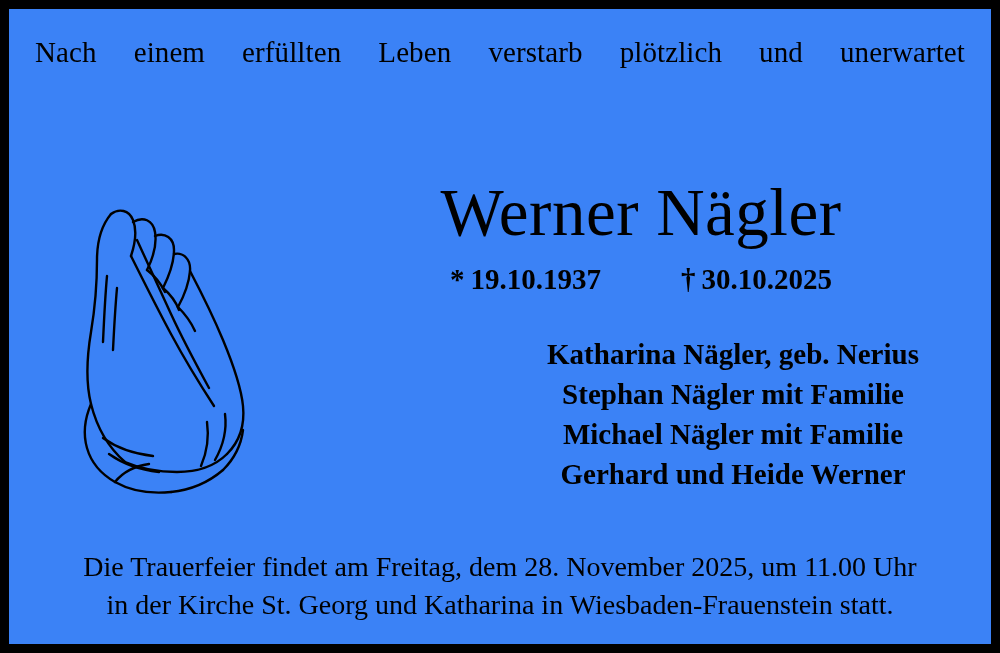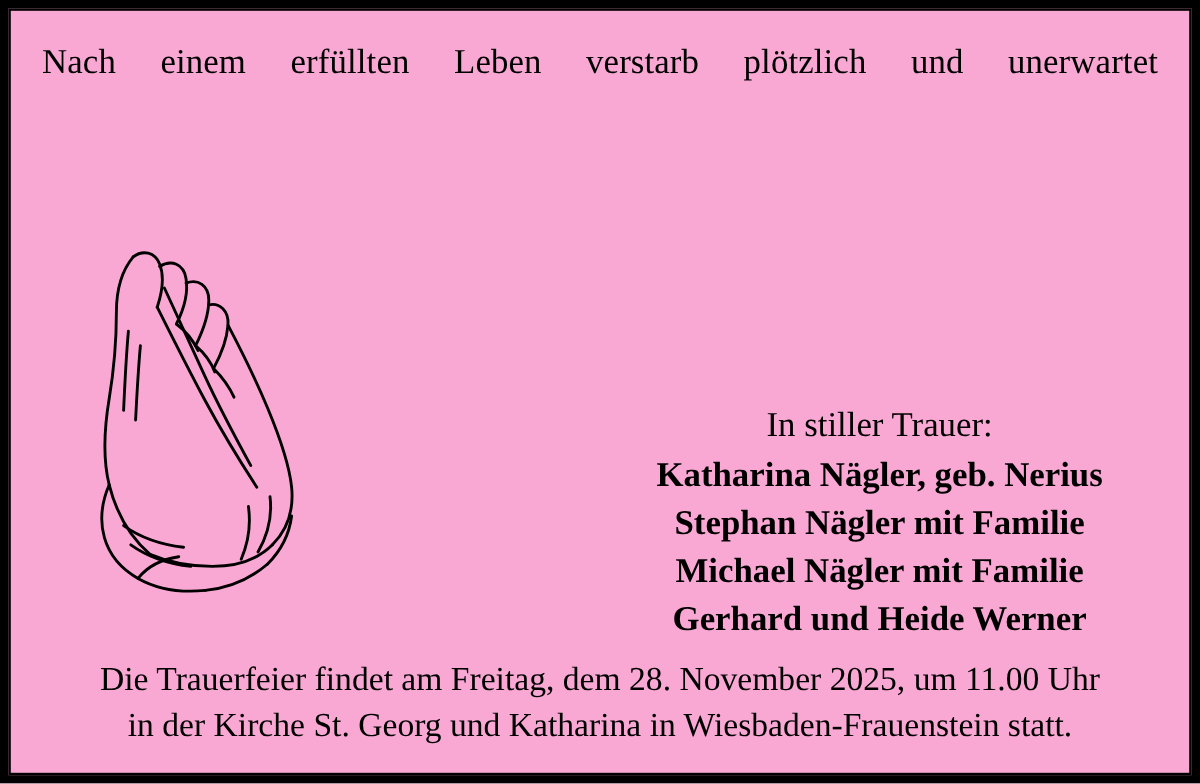--- a/index.html
+++ b/index.html
@@ -12,21 +12,21 @@
     height: 653px;
     font-family: "Liberation Serif", serif;
     color: #000000;
     overflow: hidden;
   }
   .obituary {
     position: relative;
     box-sizing: border-box;
     width: 1000px;
     height: 653px;
-    background: #f9a8d4;
+    background: #3b82f6;
     border: 7px solid #000000;
     padding: 0;
   }
   .inner {
     position: relative;
     box-sizing: border-box;
     width: 100%;
     height: 100%;
     border: 2px solid #000000;
     padding: 18px 24px 10px 24px;
@@ -173,23 +173,33 @@
 
             <path d="M96 90 C104 96 110 104 114 112"></path>
             <path d="M112 108 C119 114 125 122 128 130"></path>
             <path d="M127 127 C134 134 140 142 144 151"></path>
             <path d="M56 96 C54 118 53 140 52 162"></path>
             <path d="M66 108 C64 130 63 150 62 170"></path>
           </g>
         </svg>
       </div>
 
+      <div class="name-block">
+        <div class="deceased-name">Werner Nägler</div>
+        <div class="dates">
+          <span class="date-item">
+            <span class="sym">*</span><span>19.10.1937</span>
+          </span>
+          <span class="date-item">
+            <span class="sym">†</span><span>30.10.2025</span>
+          </span>
+        </div>
+      </div>
 
       <div class="mourners">
-        <div class="mourn-head">In stiller Trauer:</div>
         <div class="mourn-line">
           <span>Katharina Nägler,</span><span class="reg"> geb. Nerius</span>
         </div>
         <div class="mourn-line">
           <span>Stephan Nägler mit Familie</span><span class="reg"></span>
         </div>
         <div class="mourn-line">
           <span>Michael Nägler mit Familie</span><span class="reg"></span>
         </div>
         <div class="mourn-line">

